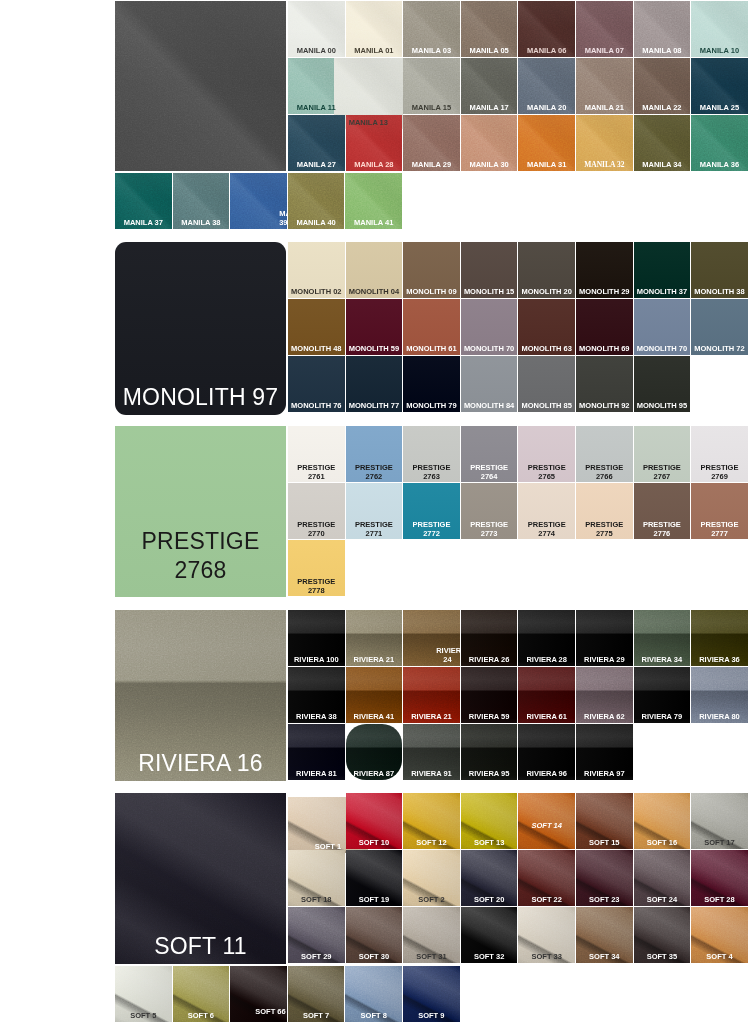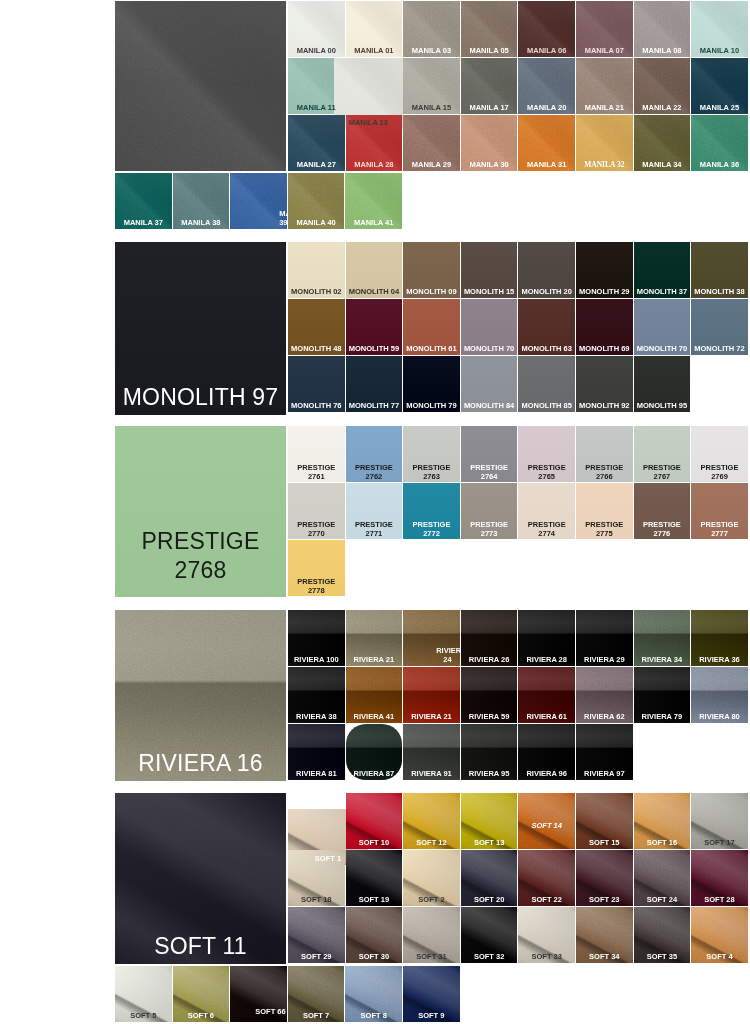--- a/index.html
+++ b/index.html
@@ -245,21 +245,21 @@
           <div class="cell-label" style="color: rgb(255, 255, 255); bottom: 1.5px;">MANILA 40</div>
         </div>
         <div class="cell" style="left: 345.4px; top: 172px; width: 56.6px; height: 55.95px;">
           <div class="tex tex-manila" style="background: rgb(130, 185, 104);">
             <div class="grain"></div>
           </div>
           <div class="cell-label" style="color: rgb(255, 255, 255); bottom: 1.5px;">MANILA 41</div>
         </div>
       </div>
       <div class="block" style="top: 242px;">
-        <div class="main-swatch" style="left: 115px; top: 0px; width: 171px; height: 173px;">
+        <div class="main-swatch" style="left: 115px; top: 0px; width: 171px; height: 173px; border-radius: 11px;">
           <div class="tex tex-flat-big" style="background: rgb(24, 26, 32);"></div>
           <div class="main-title" style="color: rgb(255, 255, 255); bottom: 3px;">MONOLITH 97</div>
         </div>
         <div class="cell" style="left: 288px; top: 0px; width: 56.6px; height: 55.95px;">
           <div class="tex tex-flat" style="background: rgb(234, 224, 196);"></div>
           <div class="cell-label" style="color: rgb(53, 49, 42); bottom: 1.5px;">MONOLITH 02</div>
         </div>
         <div class="cell" style="left: 345.6px; top: 0px; width: 56.6px; height: 55.95px;">
           <div class="tex tex-flat" style="background: rgb(215, 200, 164);"></div>
           <div class="cell-label" style="color: rgb(53, 49, 42); bottom: 1.5px;">MONOLITH 04</div>
@@ -581,21 +581,21 @@
           <div class="cell-label" style="color: rgb(255, 255, 255); bottom: 1.5px;">RIVIERA 97</div>
         </div>
       </div>
       <div class="block" style="top: 793px;">
         <div class="main-swatch" style="left: 115px; top: 0px; width: 171px; height: 171px;">
           <div class="tex tex-soft-big" style="background: rgb(23, 21, 32);">
             <div class="grain"></div>
           </div>
           <div class="main-title" style="color: rgb(255, 255, 255); bottom: 3px;">SOFT 11</div>
         </div>
-        <div class="cell" style="left: 288px; top: 16px; width: 80px; height: 55.95px;">
+        <div class="cell" style="left: 288px; top: 4px; width: 80px; height: 55.95px;">
           <div class="tex tex-soft" style="background: rgb(225, 202, 173);">
             <div class="grain"></div>
           </div>
           <div class="cell-label" style="color: rgb(255, 255, 255); bottom: 1.5px;">SOFT 1</div>
         </div>
         <div class="cell" style="left: 345.6px; top: 0px; width: 56.6px; height: 55.95px;">
           <div class="tex tex-soft" style="background: rgb(197, 0, 25);">
             <div class="grain"></div>
           </div>
           <div class="cell-label" style="color: rgb(255, 255, 255); bottom: 1.5px;">SOFT 10</div>

